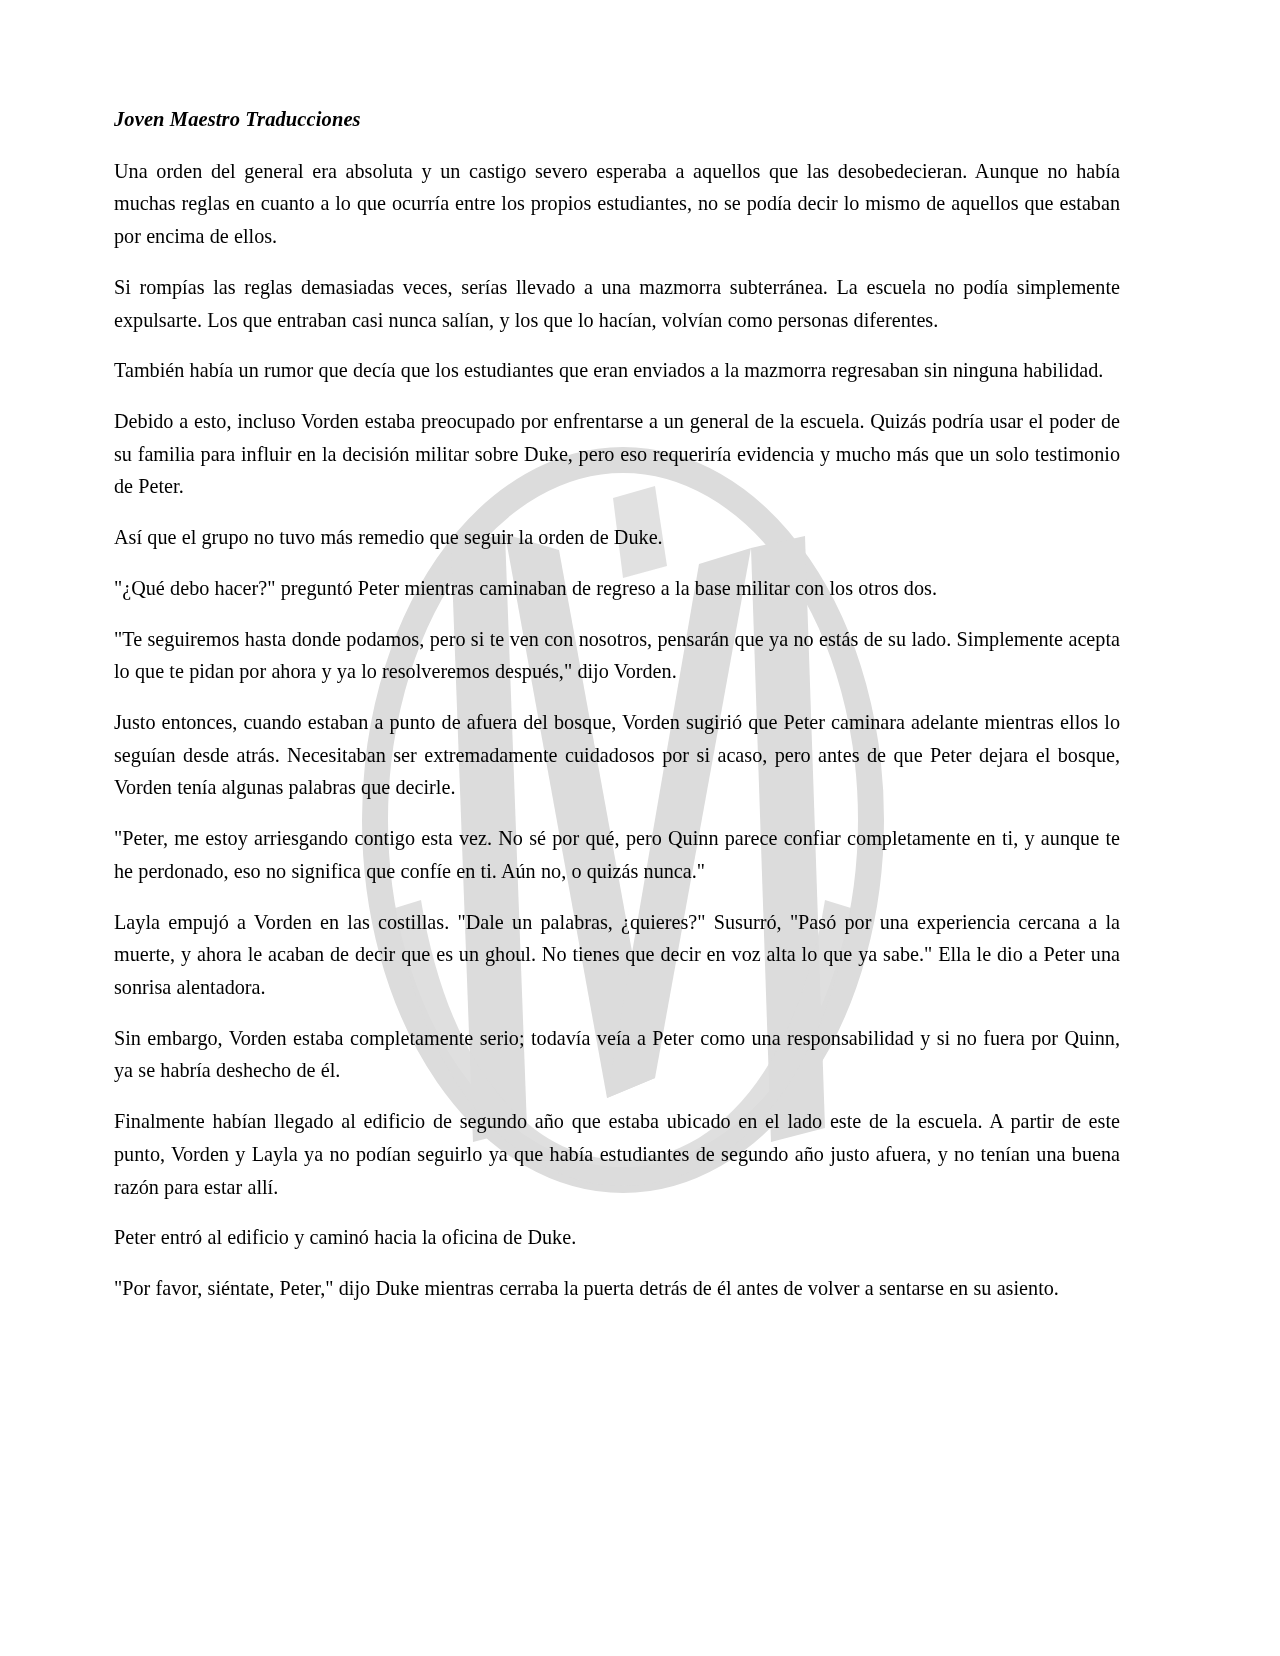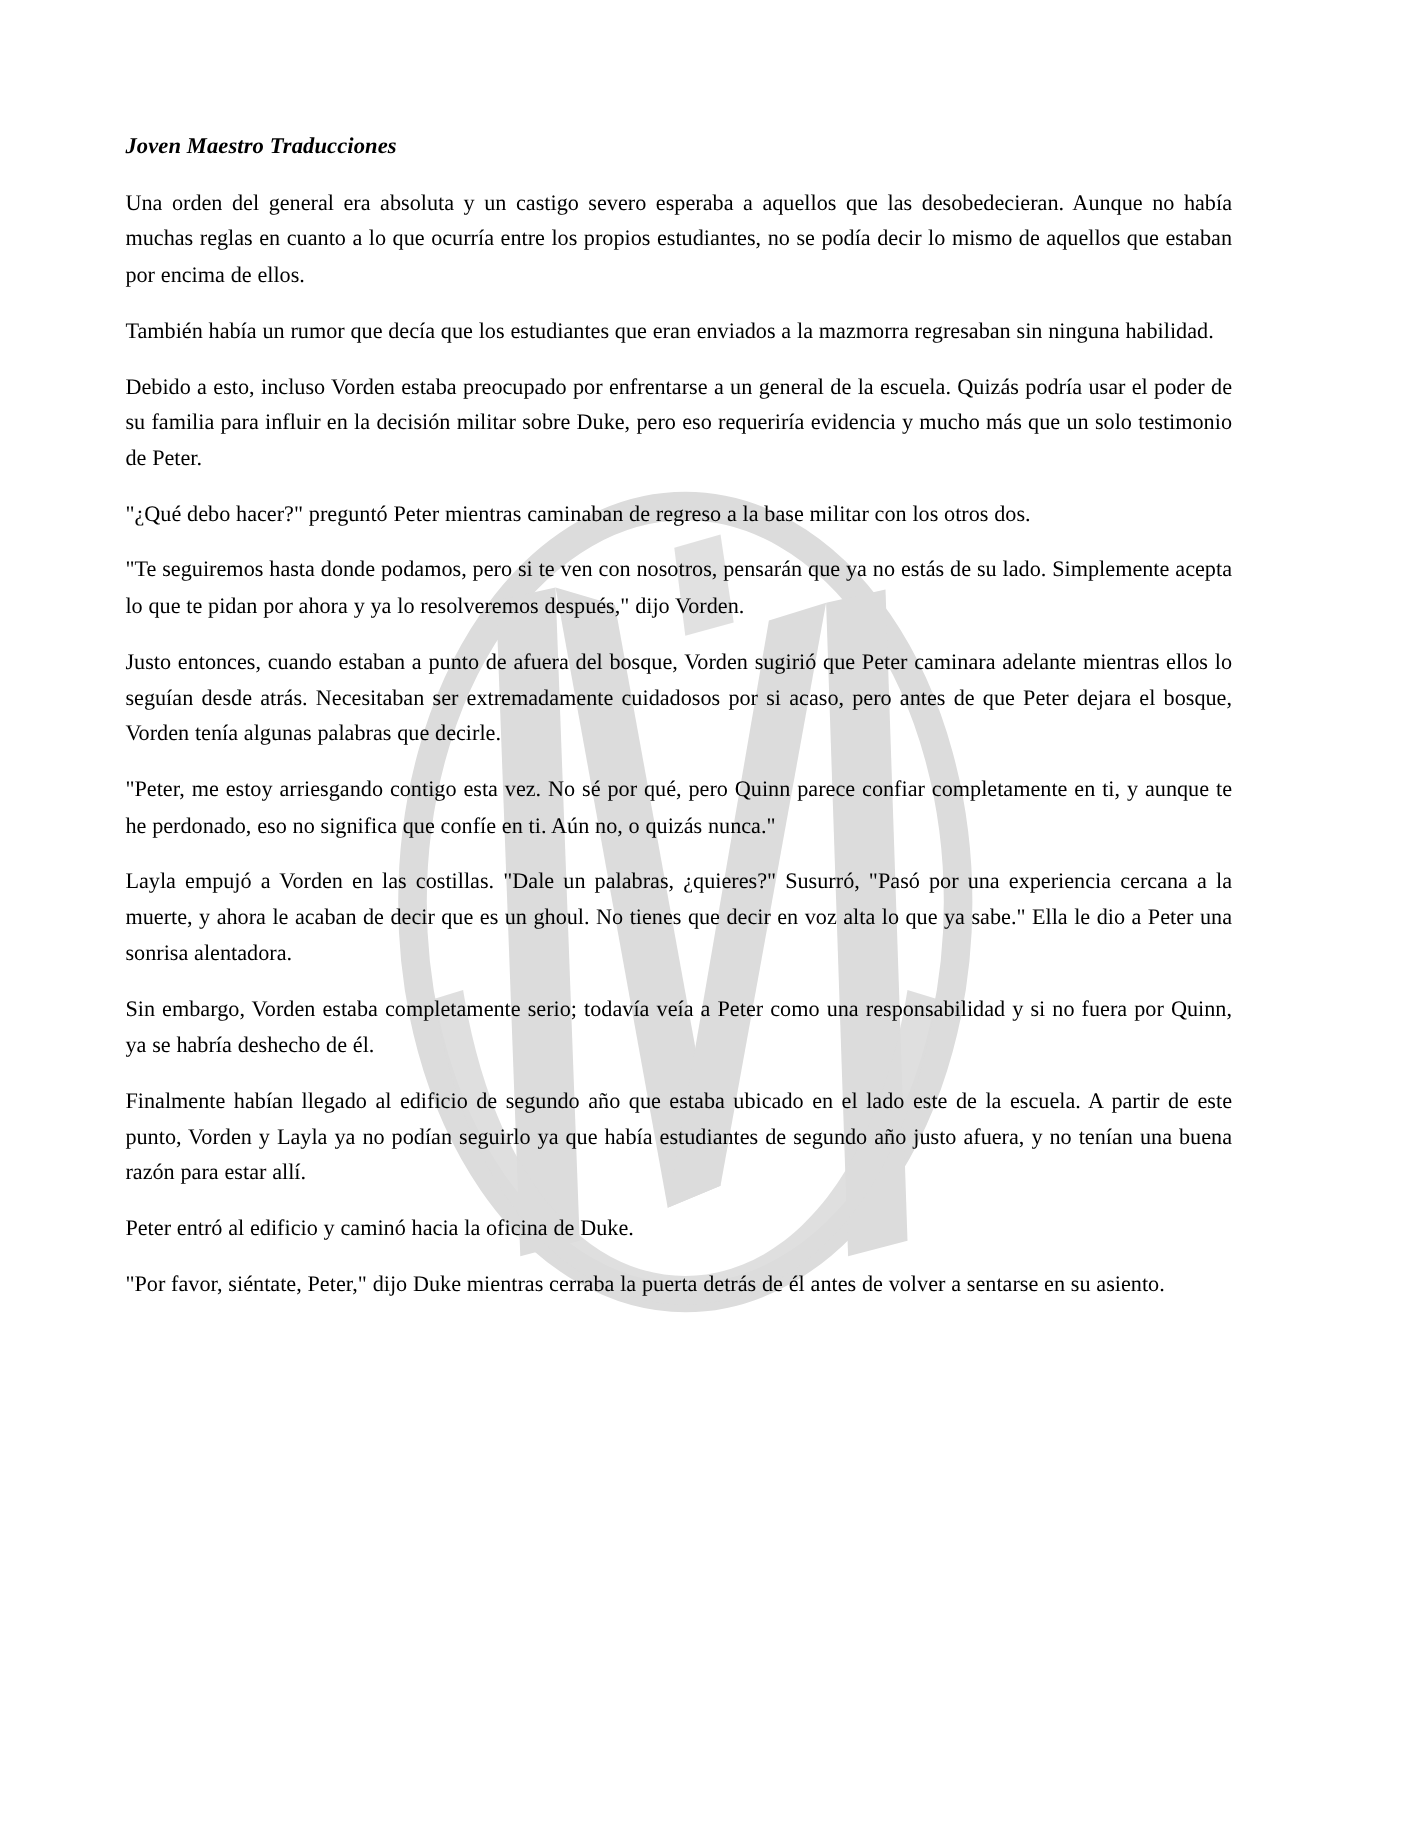--- a/index.html
+++ b/index.html
@@ -46,21 +46,21 @@
     width: 1006px;
     z-index: 2;
   }
 
   .doc-title {
     font-weight: bold;
     font-style: italic;
     font-size: 20.5px;
     line-height: 1.3;
     letter-spacing: 0.1px;
-    margin: 16px 0 22px 0;
+    margin: 2px 0 22px 0;
     text-align: left;
   }
 
   .para {
     font-size: 20.2px;
     line-height: 1.62;
     text-align: justify;
     text-justify: inter-word;
     margin: 0 0 18px 0;
     hyphens: none;
@@ -101,22 +101,24 @@
                  L470 462 C442 634 358 722 268 722 C178 722 94 634 66 462 Z"></path>
       </g>
     </svg>
   </div>
 
   <div class="doc">
 
     <h1 class="doc-title">Joven Maestro Traducciones</h1>
 
     <p class="para">Una orden del general era absoluta y un castigo severo esperaba a aquellos que las desobedecieran. Aunque no había muchas reglas en cuanto a lo que ocurría entre los propios estudiantes, no se podía decir lo mismo de aquellos que estaban por encima de ellos.</p>
+    <p class="para">Si rompías las reglas demasiadas veces, serías llevado a una mazmorra subterránea. La escuela no podía simplemente expulsarte. Los que entraban casi nunca salían, y los que lo hacían, volvían como personas diferentes.</p>
     <p class="para">También había un rumor que decía que los estudiantes que eran enviados a la mazmorra regresaban sin ninguna habilidad.</p>
     <p class="para">Debido a esto, incluso Vorden estaba preocupado por enfrentarse a un general de la escuela. Quizás podría usar el poder de su familia para influir en la decisión militar sobre Duke, pero eso requeriría evidencia y mucho más que un solo testimonio de Peter.</p>
+    <p class="para last-line-left">Así que el grupo no tuvo más remedio que seguir la orden de Duke.</p>
     <p class="para last-line-left">"¿Qué debo hacer?" preguntó Peter mientras caminaban de regreso a la base militar con los otros dos.</p>
     <p class="para">"Te seguiremos hasta donde podamos, pero si te ven con nosotros, pensarán que ya no estás de su lado. Simplemente acepta lo que te pidan por ahora y ya lo resolveremos después," dijo Vorden.</p>
     <p class="para">Justo entonces, cuando estaban a punto de afuera del bosque, Vorden sugirió que Peter caminara adelante mientras ellos lo seguían desde atrás. Necesitaban ser extremadamente cuidadosos por si acaso, pero antes de que Peter dejara el bosque, Vorden tenía algunas palabras que decirle.</p>
     <p class="para">"Peter, me estoy arriesgando contigo esta vez. No sé por qué, pero Quinn parece confiar completamente en ti, y aunque te he perdonado, eso no significa que confíe en ti. Aún no, o quizás nunca."</p>
     <p class="para">Layla empujó a Vorden en las costillas. "Dale un palabras, ¿quieres?" Susurró, "Pasó por una experiencia cercana a la muerte, y ahora le acaban de decir que es un ghoul. No tienes que decir en voz alta lo que ya sabe." Ella le dio a Peter una sonrisa alentadora.</p>
     <p class="para">Sin embargo, Vorden estaba completamente serio; todavía veía a Peter como una responsabilidad y si no fuera por Quinn, ya se habría deshecho de él.</p>
     <p class="para">Finalmente habían llegado al edificio de segundo año que estaba ubicado en el lado este de la escuela. A partir de este punto, Vorden y Layla ya no podían seguirlo ya que había estudiantes de segundo año justo afuera, y no tenían una buena razón para estar allí.</p>
     <p class="para last-line-left">Peter entró al edificio y caminó hacia la oficina de Duke.</p>
     <p class="para">"Por favor, siéntate, Peter," dijo Duke mientras cerraba la puerta detrás de él antes de volver a sentarse en su asiento.</p>
 

